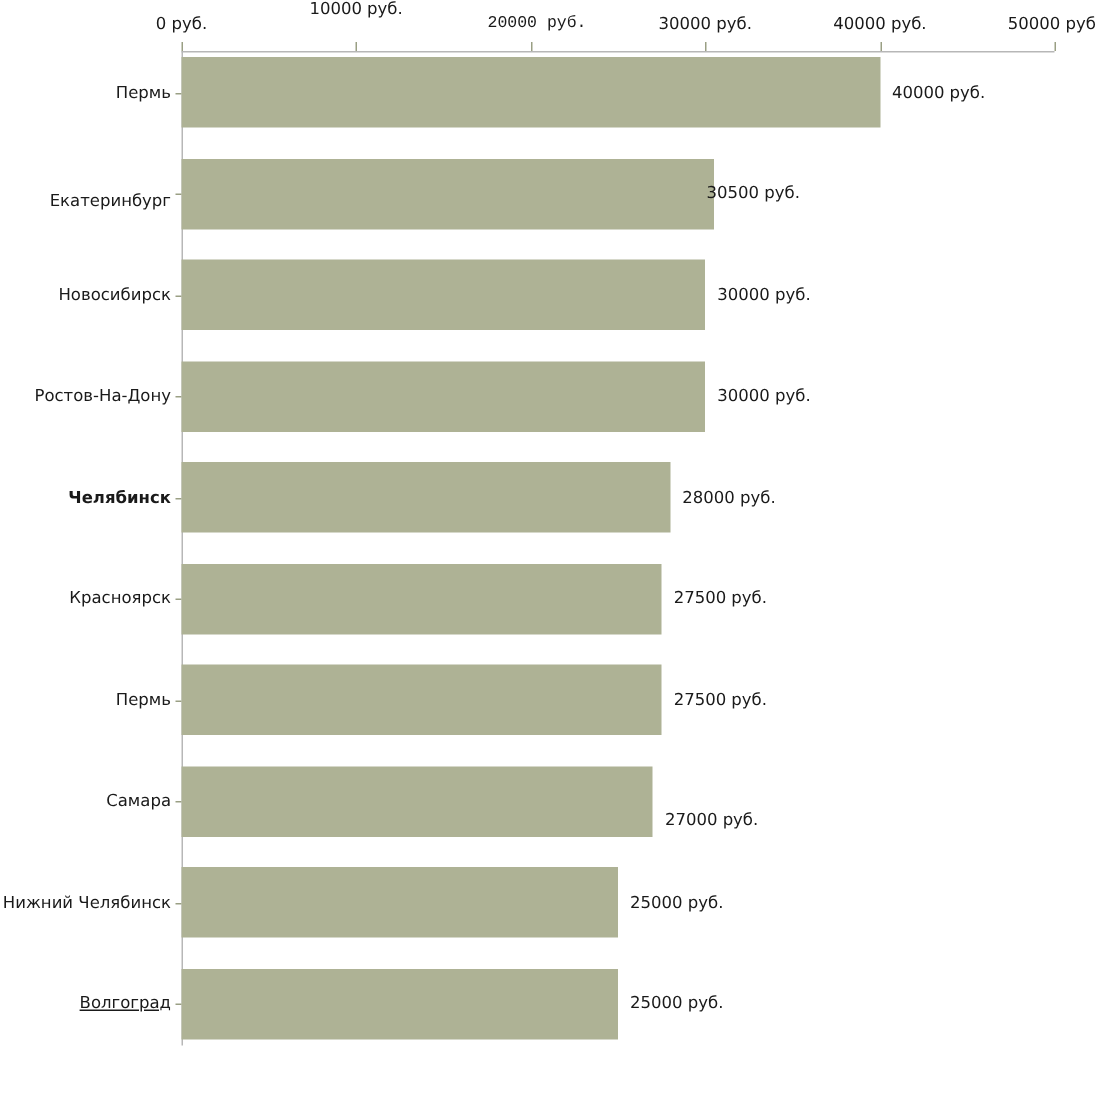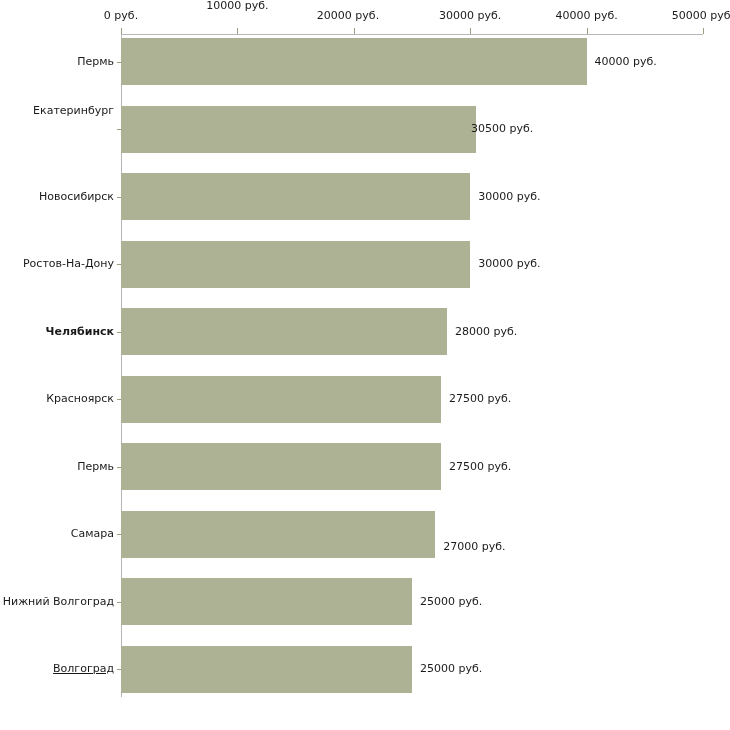--- a/index.html
+++ b/index.html
@@ -89,44 +89,44 @@
       <div class="x-tick" style="left: 121px; top: 28px;"></div>
       <div class="x-tick" style="left: 237.4px; top: 28px;"></div>
       <div class="x-tick" style="left: 353.8px; top: 28px;"></div>
       <div class="x-tick" style="left: 470.2px; top: 28px;"></div>
       <div class="x-tick" style="left: 586.6px; top: 28px;"></div>
       <div class="x-tick" style="left: 703px; top: 28px;"></div>
     </div>
   <div id="x-labels-layer">
       <div class="x-tick-label" style="left: 121px; top: 10px;">0 руб.</div>
       <div class="x-tick-label" style="left: 237.4px; top: 0;">10000 руб.</div>
-      <div class="x-tick-label" style="left: 348px; top: 10px;">20000 руб.</div>
+      <div class="x-tick-label" style="left: 358px; top: 10px; font-family: Liberation Mono, monospace;">20000 руб.</div>
       <div class="x-tick-label" style="left: 470.2px; top: 10px;">30000 руб.</div>
       <div class="x-tick-label" style="left: 586.6px; top: 10px;">40000 руб.</div>
       <div class="x-tick-label" style="left: 703px; top: 10px;">50000 руб.</div>
     </div>
   <div id="cat-labels-layer">
       <div class="y-tick" style="left: 117px; top: 61.5px;"></div>
       <div class="cat-label" style="right: 616px; top: 61.5px;">Пермь</div>
       <div class="y-tick" style="left: 117px; top: 129px;"></div>
-      <div class="cat-label" style="right: 616px; top: 111px;">Екатеринбург</div>
+      <div class="cat-label" style="right: 616px; top: 134px;">Екатеринбург</div>
       <div class="y-tick" style="left: 117px; top: 196.5px;"></div>
       <div class="cat-label" style="right: 616px; top: 196.5px; margin-left: 35px;">Новосибирск</div>
       <div class="y-tick" style="left: 117px; top: 264px;"></div>
       <div class="cat-label" style="right: 616px; top: 264px;">Ростов-На-Дону</div>
       <div class="y-tick" style="left: 117px; top: 331.5px;"></div>
       <div class="cat-label" style="right: 616px; top: 331.5px; font-weight: bold;">Челябинск</div>
       <div class="y-tick" style="left: 117px; top: 399px;"></div>
       <div class="cat-label" style="right: 616px; top: 399px;">Красноярск</div>
       <div class="y-tick" style="left: 117px; top: 466.5px;"></div>
       <div class="cat-label" style="right: 616px; top: 466.5px;">Пермь</div>
       <div class="y-tick" style="left: 117px; top: 534px;"></div>
       <div class="cat-label" style="right: 616px; top: 534px;">Самара</div>
       <div class="y-tick" style="left: 117px; top: 601.5px;"></div>
-      <div class="cat-label" style="right: 616px; top: 601.5px;">Нижний Волгоград</div>
+      <div class="cat-label" style="right: 616px; top: 601.5px;">Нижний Челябинск</div>
       <div class="y-tick" style="left: 117px; top: 669px;"></div>
       <div class="cat-label" style="right: 616px; top: 669px; text-decoration: underline;">Волгоград</div>
     </div>
   <div id="bars-layer">
       <div class="bar" style="left: 121px; top: 38px; width: 465.6px; height: 47px; background: rgb(174, 178, 149);"></div>
       <div class="bar" style="left: 121px; top: 105.5px; width: 355.02px; height: 47px; background: rgb(174, 178, 149);"></div>
       <div class="bar" style="left: 121px; top: 173px; width: 349.2px; height: 47px; background: rgb(174, 178, 149);"></div>
       <div class="bar" style="left: 121px; top: 240.5px; width: 349.2px; height: 47px; background: rgb(174, 178, 149);"></div>
       <div class="bar" style="left: 121px; top: 308px; width: 325.92px; height: 47px; background: rgb(174, 178, 149);"></div>
       <div class="bar" style="left: 121px; top: 375.5px; width: 320.1px; height: 47px; background: rgb(174, 178, 149);"></div>

